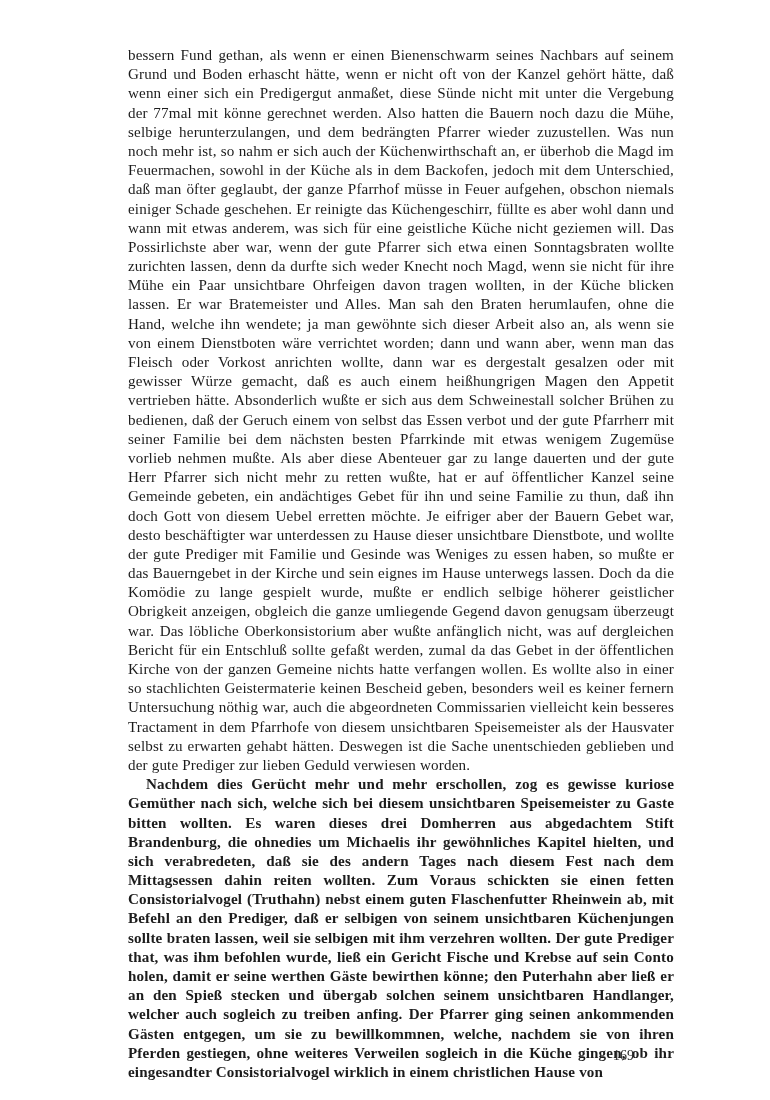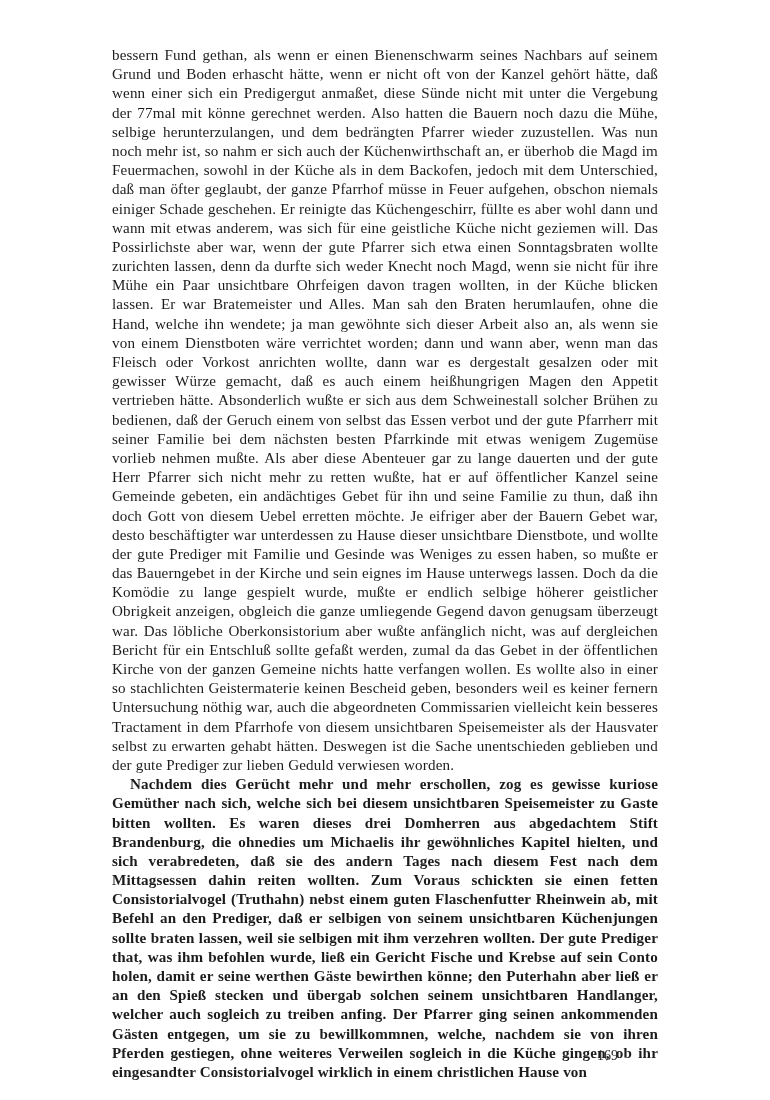--- a/index.html
+++ b/index.html
@@ -10,21 +10,21 @@
   body {
     width: 770px;
     height: 1100px;
     font-family: "Liberation Serif", "DejaVu Serif", serif;
     color: #1a1a1a;
     position: relative;
     overflow: hidden;
   }
   .page {
     position: absolute;
-    left: 0;
+    left: 16px;
     top: 0;
     width: 716px;
     height: 1100px;
     background: #ffffff;
   }
   .text-column {
     position: absolute;
     left: 112px;
     top: 46px;
     width: 546px;

